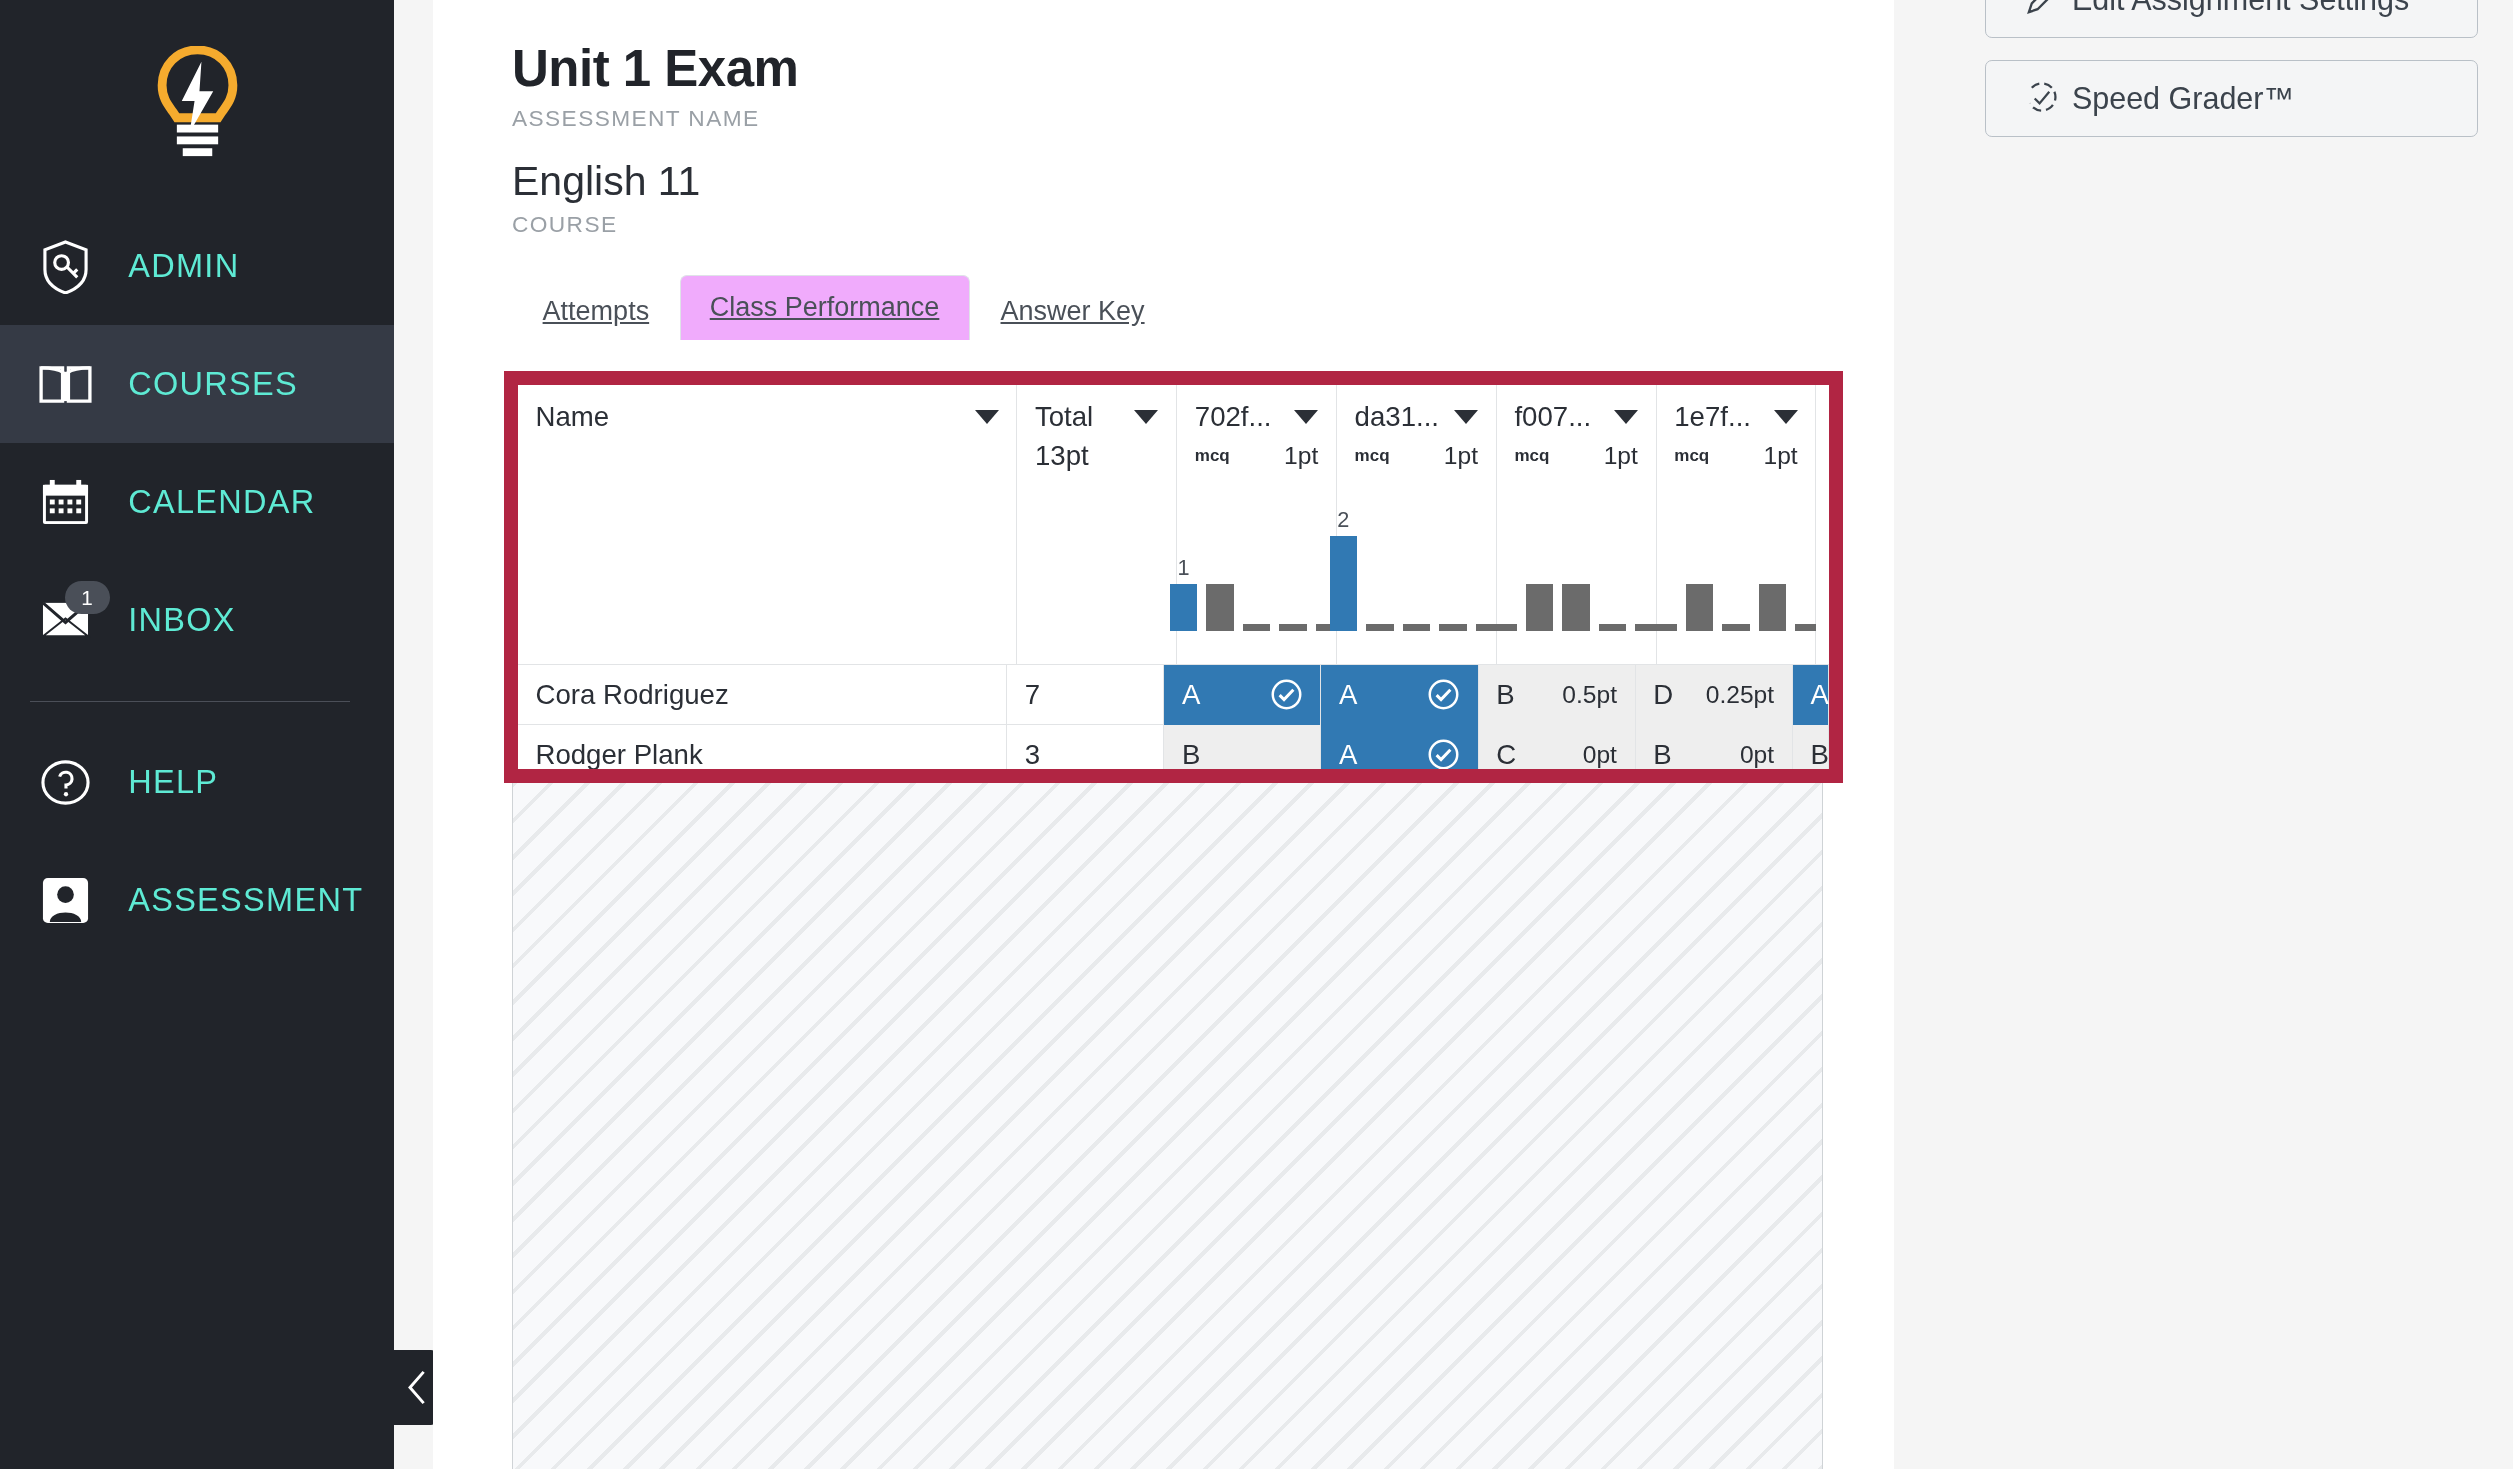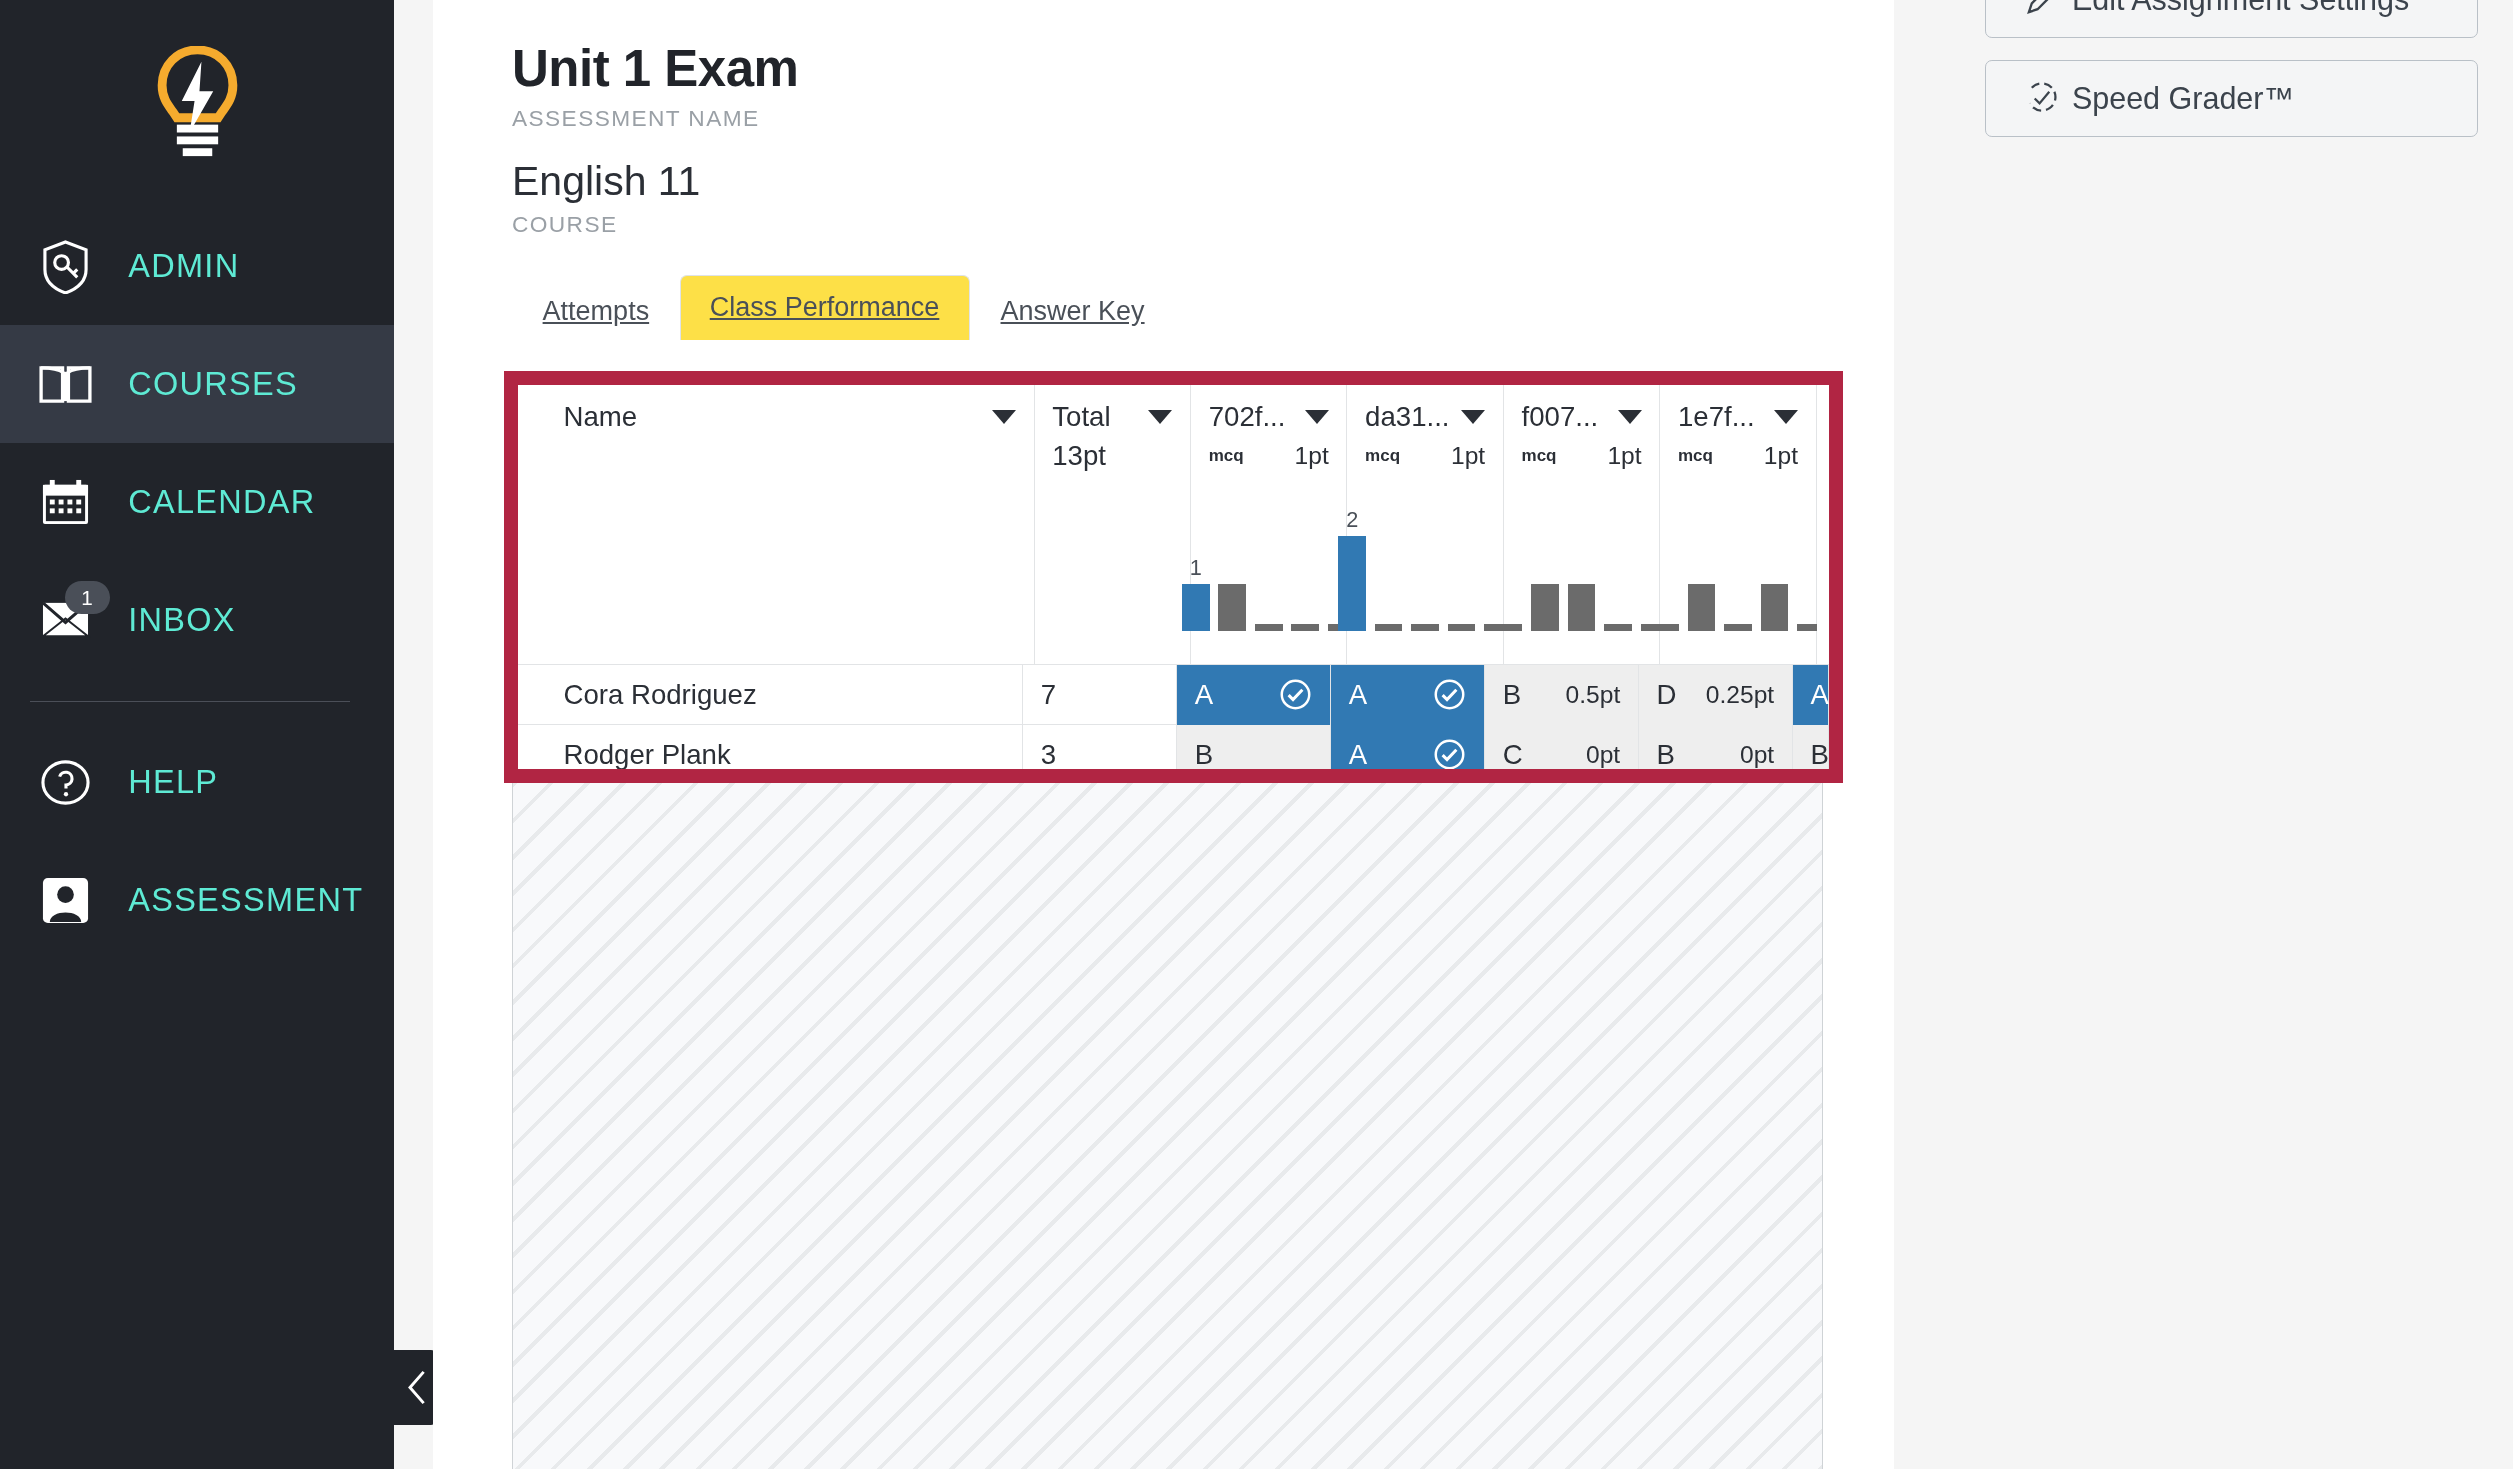--- a/index.html
+++ b/index.html
@@ -82,36 +82,36 @@
     margin: 37px 0 0 79px; height: 65px;
   }
   .tab {
     height: 57px; display: flex; align-items: center;
     padding: 0 29.6px; font-size: 27px; color: #4a5058;
     border: 1px solid transparent; border-bottom: none;
     border-radius: 6.9px 6.9px 0 0;
     text-decoration: underline;
   }
   .tab.selected {
-    background: #fde047;
+    background: #f0abfc;
     border-color: #dfe3e8;
     height: 65px;
     padding-left: 29px;
   }
 
   
   #table-frame {
     position: absolute; left: 504px; top: 371px;
     width: 1339px; height: 412px;
     background: #b12543;
     padding: 13.8px;
   }
   #grid { width: 100%; height: 100%; background: #ffffff; position: relative; overflow: hidden; }
 
-  .grid-row { display: flex; padding-left: 28px; }
+  .grid-row { display: flex; }
   .gc { border-right: 1px solid #e2e4e6; position: relative; background:#fff; }
   .gc:last-child { border-right: none; }
 
   
   .hdr { height: 279px; }
   .hdr .hdr-top {
     display: flex; align-items: center; justify-content: space-between;
     padding: 15.8px 17.7px 0 17.7px;
   }
   .hdr-title { font-size: 27.6px; color: #2b2f36; white-space: nowrap; }

